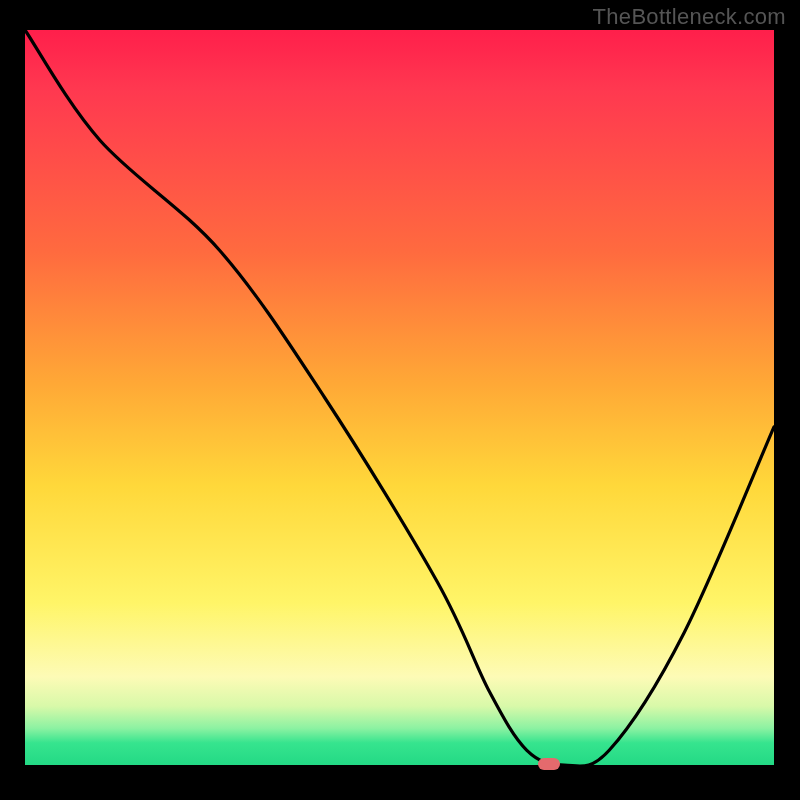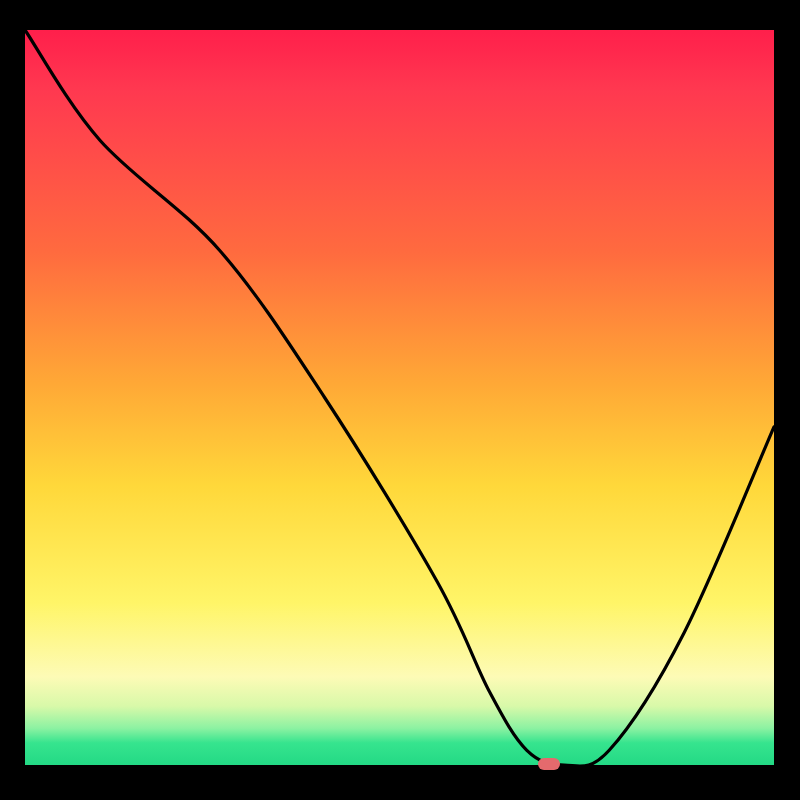--- a/index.html
+++ b/index.html
@@ -63,20 +63,21 @@
     background: #e46a6d;
     border-radius: 6px;
     transform: translate(-50%, -50%);
   }
 </style>
 </head>
 <body>
 
 <div class="frame">
 
+  <div class="watermark">TheBottleneck.com</div>
 
   <div class="plot-area">
 
     <svg class="curve" viewBox="0 0 749 735" preserveAspectRatio="none">
 
       <path d="M 0,0 C 12.483333333333334,18.375 42.443333333333335,73.5 74.9,110.25 C 107.35666666666668,147 157.29000000000002,177.625 194.74,220.5 C 232.19,263.375 263.39833333333337,312.375 299.6,367.5 C 335.8016666666667,422.625 384.48666666666674,502.25 411.95000000000005,551.25 C 439.41333333333336,600.25 449.4,633.325 464.38,661.5 C 479.36,689.675 489.3466666666667,708.05 501.83000000000004,720.3 C 514.3133333333334,732.55 525.5483333333333,735 539.28,735 C 553.0116666666667,735 564.2466666666667,742.3499999999999 584.22,720.3 C 604.1933333333334,698.25 631.6566666666666,656.6 659.12,602.7 C 686.5833333333334,548.8000000000001 734.02,431.2 749,396.9" fill="none" stroke="#000" stroke-width="3.2" stroke-linecap="round" stroke-linejoin="round"></path>
     </svg>
 
     <div class="marker" style="left: 524.3px; top: 734px;"></div>
 

